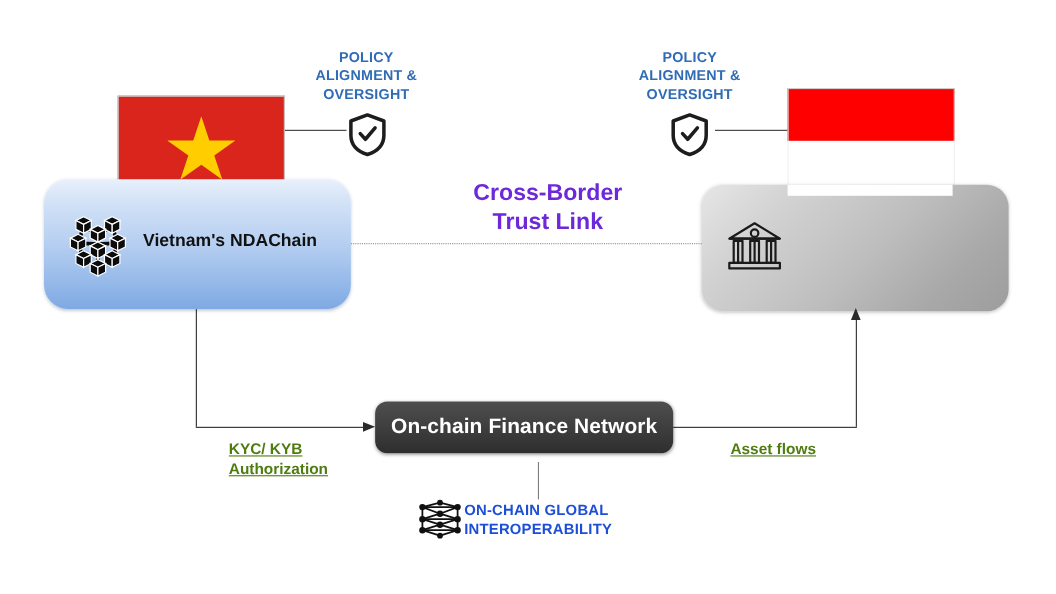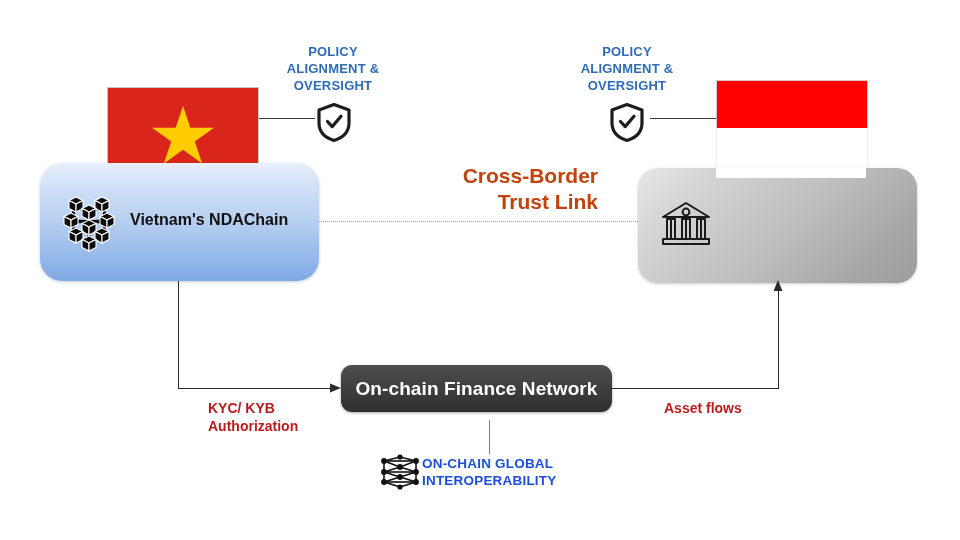--- a/index.html
+++ b/index.html
@@ -67,33 +67,34 @@
     display:flex;align-items:center;justify-content:center;
     box-shadow:0 1px 3px rgba(0,0,0,.35);
   }
   .box-dark span{
     color:#fff;font-weight:bold;font-size:19px;letter-spacing:.1px;
     font-family:"Liberation Sans",sans-serif;
   }
 
   
   .center-title{
-    position:absolute;left:398px;top:163px;width:200px;text-align:right;
-    font-weight:bold;font-size:21px;line-height:26px;color:#c2410c;
+    position:absolute;left:398px;top:163px;width:200px;text-align:center;
+    font-weight:bold;font-size:21px;line-height:26px;color:#6d28d9;
     font-family:"Liberation Sans",sans-serif;
   }
   .dotted-link{
     position:absolute;left:319px;top:221px;width:319px;height:0;
     border-top:1.4px dotted #9a9a9a;
   }
 
   
   .flow-label{
-    position:absolute;font-weight:bold;font-size:14px;line-height:18px;color:#b91c1c;
-    font-family:"Liberation Sans",sans-serif;
+    position:absolute;font-weight:bold;font-size:14px;line-height:18px;color:#4d7c0f;
+    font-family:"Liberation Sans",sans-serif;
+    text-decoration:underline;
   }
 
   
   .interop-label{
     position:absolute;left:422px;top:455px;color:#1d4ed8;font-weight:bold;
     font-size:13.5px;line-height:17px;letter-spacing:.2px;
     font-family:"Liberation Sans",sans-serif;
   }
 
   svg{display:block;overflow:visible;}

